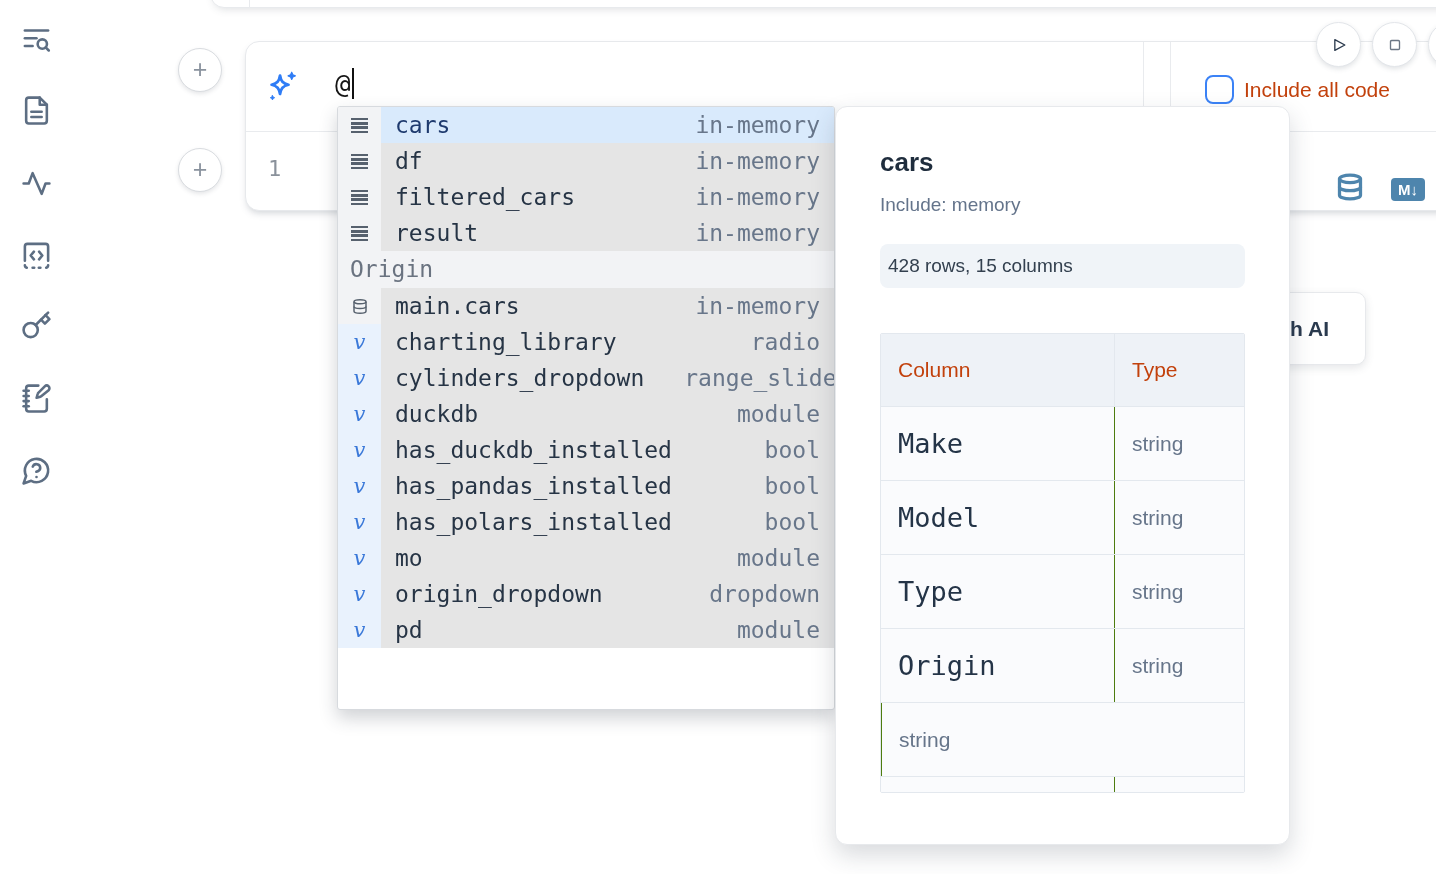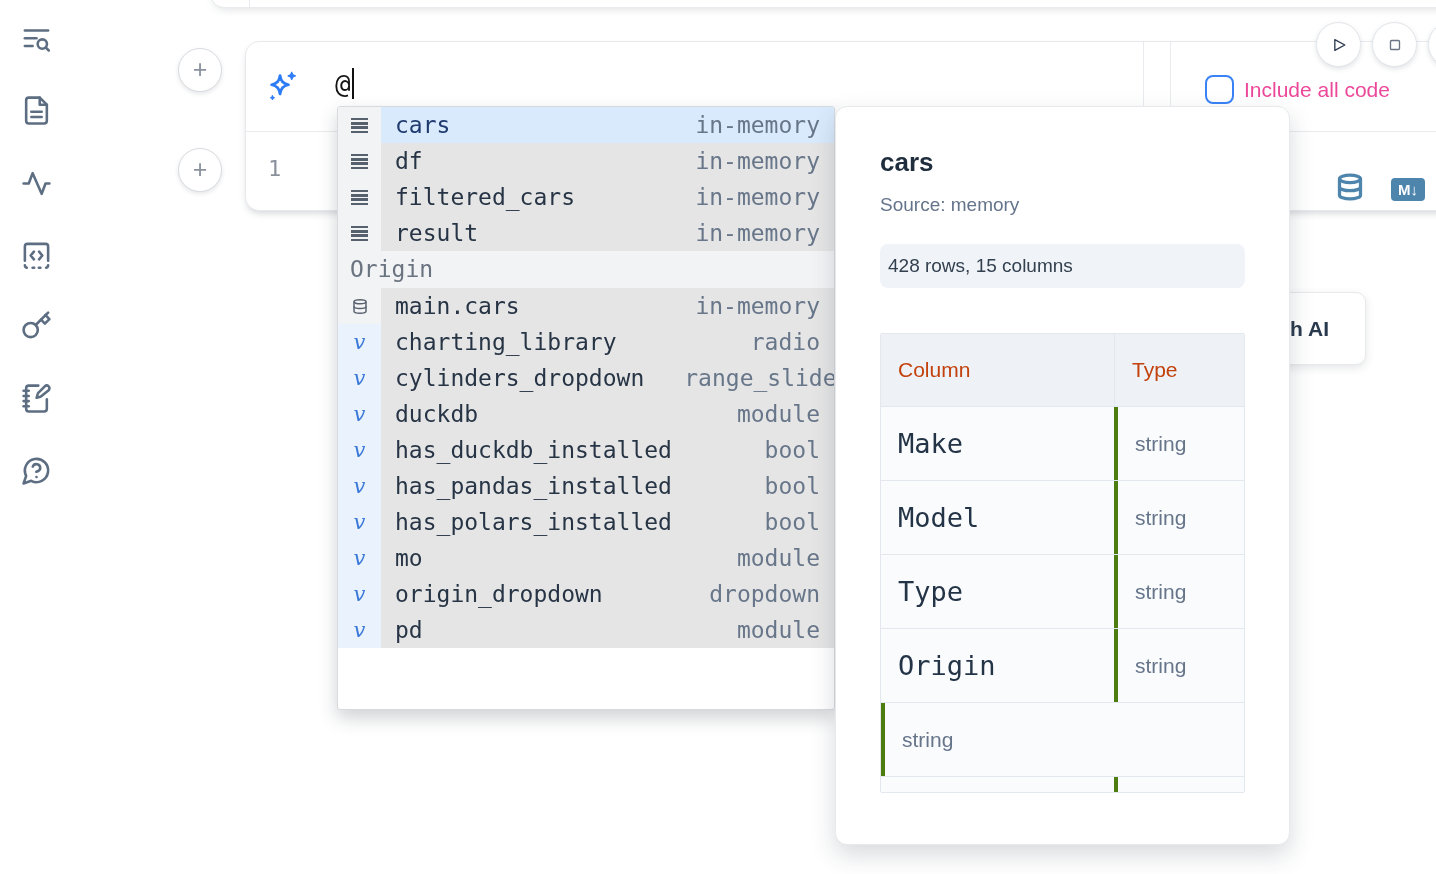--- a/index.html
+++ b/index.html
@@ -47,21 +47,21 @@
   .prompt-row { position:absolute; left:0; top:0; right:0; height:90px; border-bottom:1px solid #e9ebee; }
   .sparkle { position:absolute; left:18px; top:27px; width:35px; height:35px; color:#2f7df6; }
   .prompt-text { position:absolute; left:89px; top:26px; font-size:26px; color:#141414; }
   .caret { display:inline-block; width:2px; height:31px; background:#111; vertical-align:-6px; margin-left:1px; }
   .vdiv1 { position:absolute; left:897px; top:0; height:90px; border-left:1px solid #e9ebee; }
   .vdiv2 { position:absolute; left:924px; top:0; height:90px; border-left:1px solid #e9ebee; }
   .checkbox {
     position:absolute; left:959px; top:33px; width:29px; height:29px;
     border:2px solid #3b82f6; border-radius:8px; background:#fff; cursor:pointer;
   }
-  .checkbox-label { position:absolute; left:998px; top:36px; font-size:21px; color:#ec4899; }
+  .checkbox-label { position:absolute; left:998px; top:36px; font-size:21px; color:#c2410c; }
   .line-no { position:absolute; left:22px; top:114px; font-size:22px; color:#8a919b; }
   .db-big { position:absolute; left:1090px; top:131px; width:28px; height:30px; color:#4e85ad; cursor:pointer; }
   .md-badge {
     position:absolute; left:1145px; top:136px; height:23px; padding:2px 7px;
     background:#4e85ad; border-radius:4px; color:#fff; font-weight:bold; font-size:15px;
     line-height:19px; cursor:pointer;
   }
 
   
   .ai-btn {
@@ -105,21 +105,21 @@
   .preview-shape {
     margin-top:28px; background:#f0f4f8; border-radius:8px; padding:11px 8px;
     font-size:19px; color:#33404f;
   }
   .schema-wrap { margin-top:45px; height:460px; overflow:hidden; border:1px solid #e3e8ee; border-radius:2px; }
   .schema-header { display:grid; grid-template-columns:233px 1fr; height:72px; background:#eef2f7; }
   .schema-header > div { display:flex; align-items:center; padding-left:17px; font-size:21px; color:#c2410c; }
   .schema-header > div + div { border-left:1px solid #e3e8ee; }
   .schema-row { display:grid; grid-template-columns:233px 1fr; height:74px; background:#fafbfd; border-top:1px solid #e3e8ee; }
   .schema-row .c-name { display:flex; align-items:center; padding-left:17px; font-size:27px; color:#243447; font-family:"DejaVu Sans Mono", monospace; }
-  .schema-row .c-type { display:flex; align-items:center; padding-left:17px; font-size:21px; color:#66758a; border-left:4px solid #4d7c0f; }
+  .schema-row .c-type { display:flex; align-items:center; padding-left:17px; font-size:21px; color:#66758a; border-left:1px solid #4d7c0f; }
 </style>
 </head>
 <body>
 
 <div class="sidebar">
   <span class="side-icon" style="top:24px">
     <svg viewBox="0 0 24 24" fill="none" stroke="currentColor" stroke-width="2" stroke-linecap="round" stroke-linejoin="round">
         <path d="M21 5H3"></path>
         <path d="M12 11H3"></path>
         <path d="M9 17H3"></path>
@@ -356,21 +356,21 @@
       </span>
       <span class="row-body">
         <span class="nm">pd</span>
         <span class="tg">module</span>
       </span>
     </div>
   </div>
 
 <div class="preview">
   <div class="preview-title">cars</div>
-  <div class="preview-source">Source: memory</div>
+  <div class="preview-source">Include: memory</div>
   <div class="preview-shape">428 rows, 15 columns</div>
   <div class="schema-wrap">
     <div class="schema-header">
       <div>Column</div>
       <div>Type</div>
     </div>
     <div id="schema-body">
         <div class="schema-row">
           <div class="c-name">Make</div>
           <div class="c-type">string</div>

